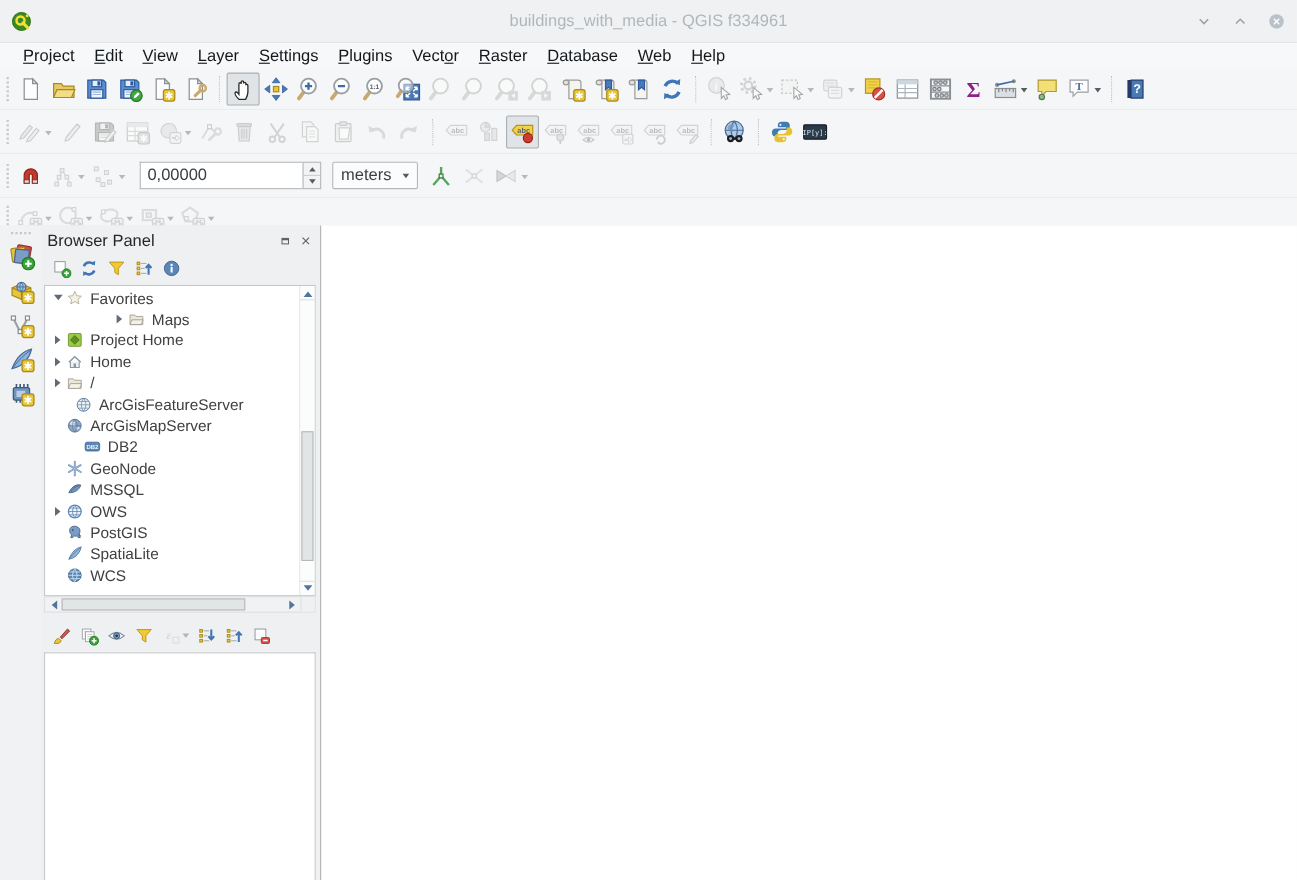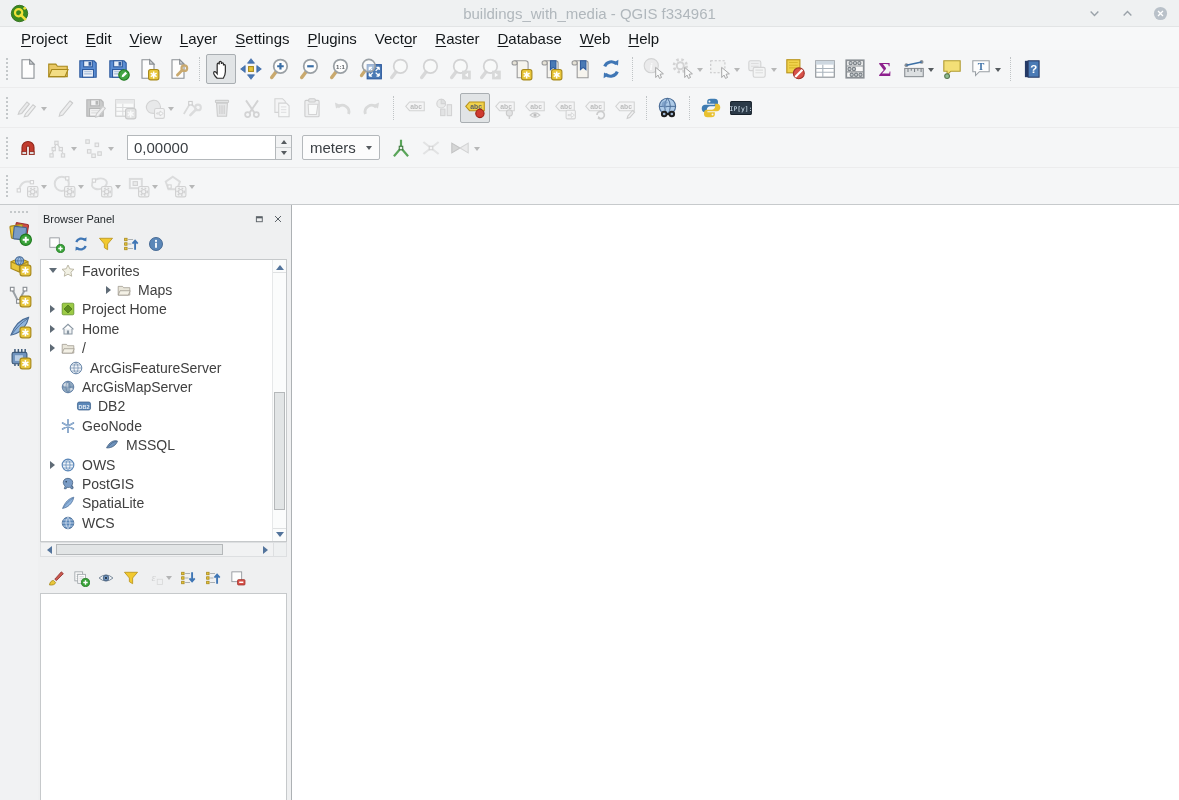--- a/index.html
+++ b/index.html
@@ -1,21 +1,21 @@
 <!DOCTYPE html>
 <html><head>
 <meta charset="utf-8">
 <style>
   * { box-sizing: border-box; margin: 0; padding: 0; }
   html,body { background:#d8d8d8; }
   #app { position:relative; width:1179px; height:800px; background:#fff; overflow:hidden;
          font-family:"Liberation Sans",sans-serif; color:#1f2428; }
 
   
-  #titlebar { height:27px; background:#eff1f2; border-bottom:1px solid #e2e4e5;
+  #titlebar { height:39px; background:#eff1f2; border-bottom:1px solid #e2e4e5;
               display:flex; align-items:center; padding:0 10px; position:relative; }
   #titlebar .logo { width:19px; height:19px; }
   #titlebar .logo svg { width:19px; height:19px; display:block; }
   .tb-title { position:absolute; left:0; right:0; text-align:center; color:#b0b7bc; font-size:15px; }
   .win-controls { margin-left:auto; display:flex; align-items:center; gap:16px; z-index:2; }
   .win-btn { width:17px; height:17px; }
   .win-btn svg { width:17px; height:17px; display:block; }
 
   
   #menubar { height:23px; background:#f7f8f9; display:flex; align-items:center;
@@ -53,21 +53,21 @@
   
   #main { position:absolute; top:205px; left:0; right:0; bottom:0; display:flex; background:#eff0f1; }
   #rail { width:38px; background:#f1f2f3; display:flex; flex-direction:column; align-items:center; padding-top:3px; }
   .rail-handle { width:18px; height:0; border-top:2px dotted #c4c8ca; margin:3px 0 5px; }
   .rail-btn { width:32px; height:31px; display:flex; align-items:center; justify-content:center; }
   .rail-btn .ic, .rail-btn .ic svg { width:25px; height:25px; display:block; }
 
   #panels { width:253px; display:flex; flex-direction:column; background:#eff0f1; }
   #browser-panel { height:355px; display:flex; flex-direction:column; }
   #layers-panel { flex:1; display:flex; flex-direction:column; }
-  .phdr { height:24px; display:flex; align-items:center; padding:4px 7px 0 5px; font-size:11px; color:#23282c; }
+  .phdr { height:24px; display:flex; align-items:center; padding:4px 7px 0 5px; font-size:15px; color:#23282c; }
   .phdr .sp { flex:1; }
   .pbtn { width:13px; height:13px; display:flex; align-items:center; justify-content:center; margin-left:5px; }
   .pbtn svg { width:10px; height:10px; display:block; }
   .ptb { height:27px; display:flex; align-items:center; gap:7px; padding:2px 0 0 9px; }
   .ptb .pbtn2 { display:flex; align-items:center; }
   .ptb .pic, .ptb .pic svg { width:18px; height:18px; display:block; }
   .ptb .disabled { filter:grayscale(1) opacity(.4); }
   .ptb .dd { margin:4px 0 0 1px; }
 
   #treewrap { position:relative; margin:3px 4px 0 2px; flex:1; background:#fff;
@@ -1060,21 +1060,21 @@
               <div class="trow" style="padding-left: 4px;">
                 <span class="ar"></span>
                 <span class="ti">
                   <svg viewBox="0 0 22 22">
                     <path d="M11 2.5v17M3.6 6.75l14.8 8.5M18.4 6.75l-14.8 8.5" stroke="#6f93bd" stroke-width="2.4" stroke-linecap="round"></path>
                     <path d="M11 2.5v17M3.6 6.75l14.8 8.5M18.4 6.75l-14.8 8.5" stroke="#b9cee6" stroke-width=".8"></path>
                   </svg>
                 </span>
                 <span class="tl">GeoNode</span>
               </div>
-              <div class="trow" style="padding-left: 4px; margin-left: 44px;">
+              <div class="trow" style="padding-left: 4px;">
                 <span class="ar"></span>
                 <span class="ti">
                   <svg viewBox="0 0 22 22">
                     <path d="M3.5 15C7.5 6.5 13.5 4 18.5 5.5 17 11 11 15.5 3.5 15z" fill="#6f93bd" stroke="#3d5a7a"></path>
                     <path d="M6 13.5C9.5 8.5 13 6.5 17 6.2" fill="none" stroke="#3d5a7a" stroke-width=".8"></path>
                   </svg>
                 </span>
                 <span class="tl">MSSQL</span>
               </div>
               <div class="trow" style="padding-left: 4px;">

